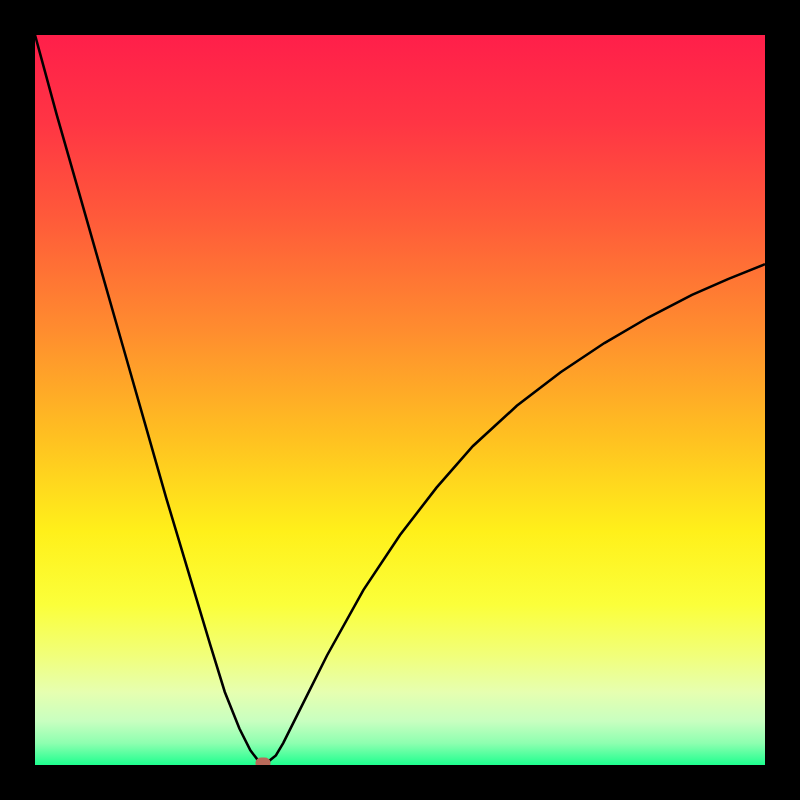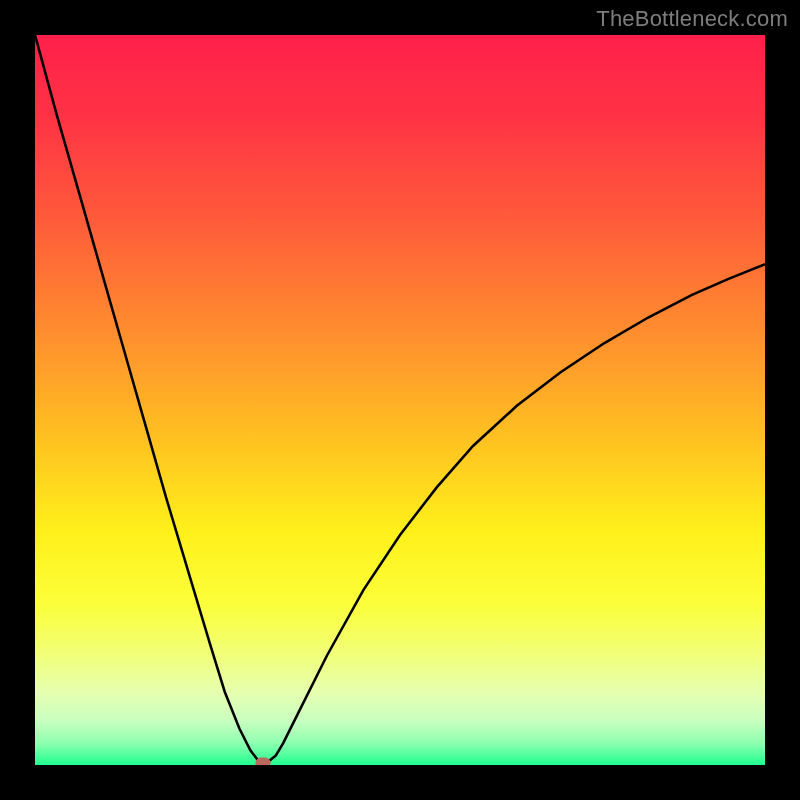--- a/index.html
+++ b/index.html
@@ -56,21 +56,20 @@
     height: 11px;
     border-radius: 6px / 5px;
     transform: translate(-50%, -50%);
   }
 </style>
 </head>
 <body>
 
 <div class="frame">
 
-  <div class="watermark">TheBottleneck.com</div>
 
   <div class="plot-area">
 
     <svg class="gradient" viewBox="0 0 100 100" preserveAspectRatio="none">
       <defs>
         <linearGradient id="bg-grad" x1="0" y1="0" x2="0" y2="1">
             <stop offset="0%" stop-color="#ff1f4a"></stop>
             <stop offset="12%" stop-color="#ff3544"></stop>
             <stop offset="25%" stop-color="#ff5a3a"></stop>
             <stop offset="40%" stop-color="#ff8b2f"></stop>

